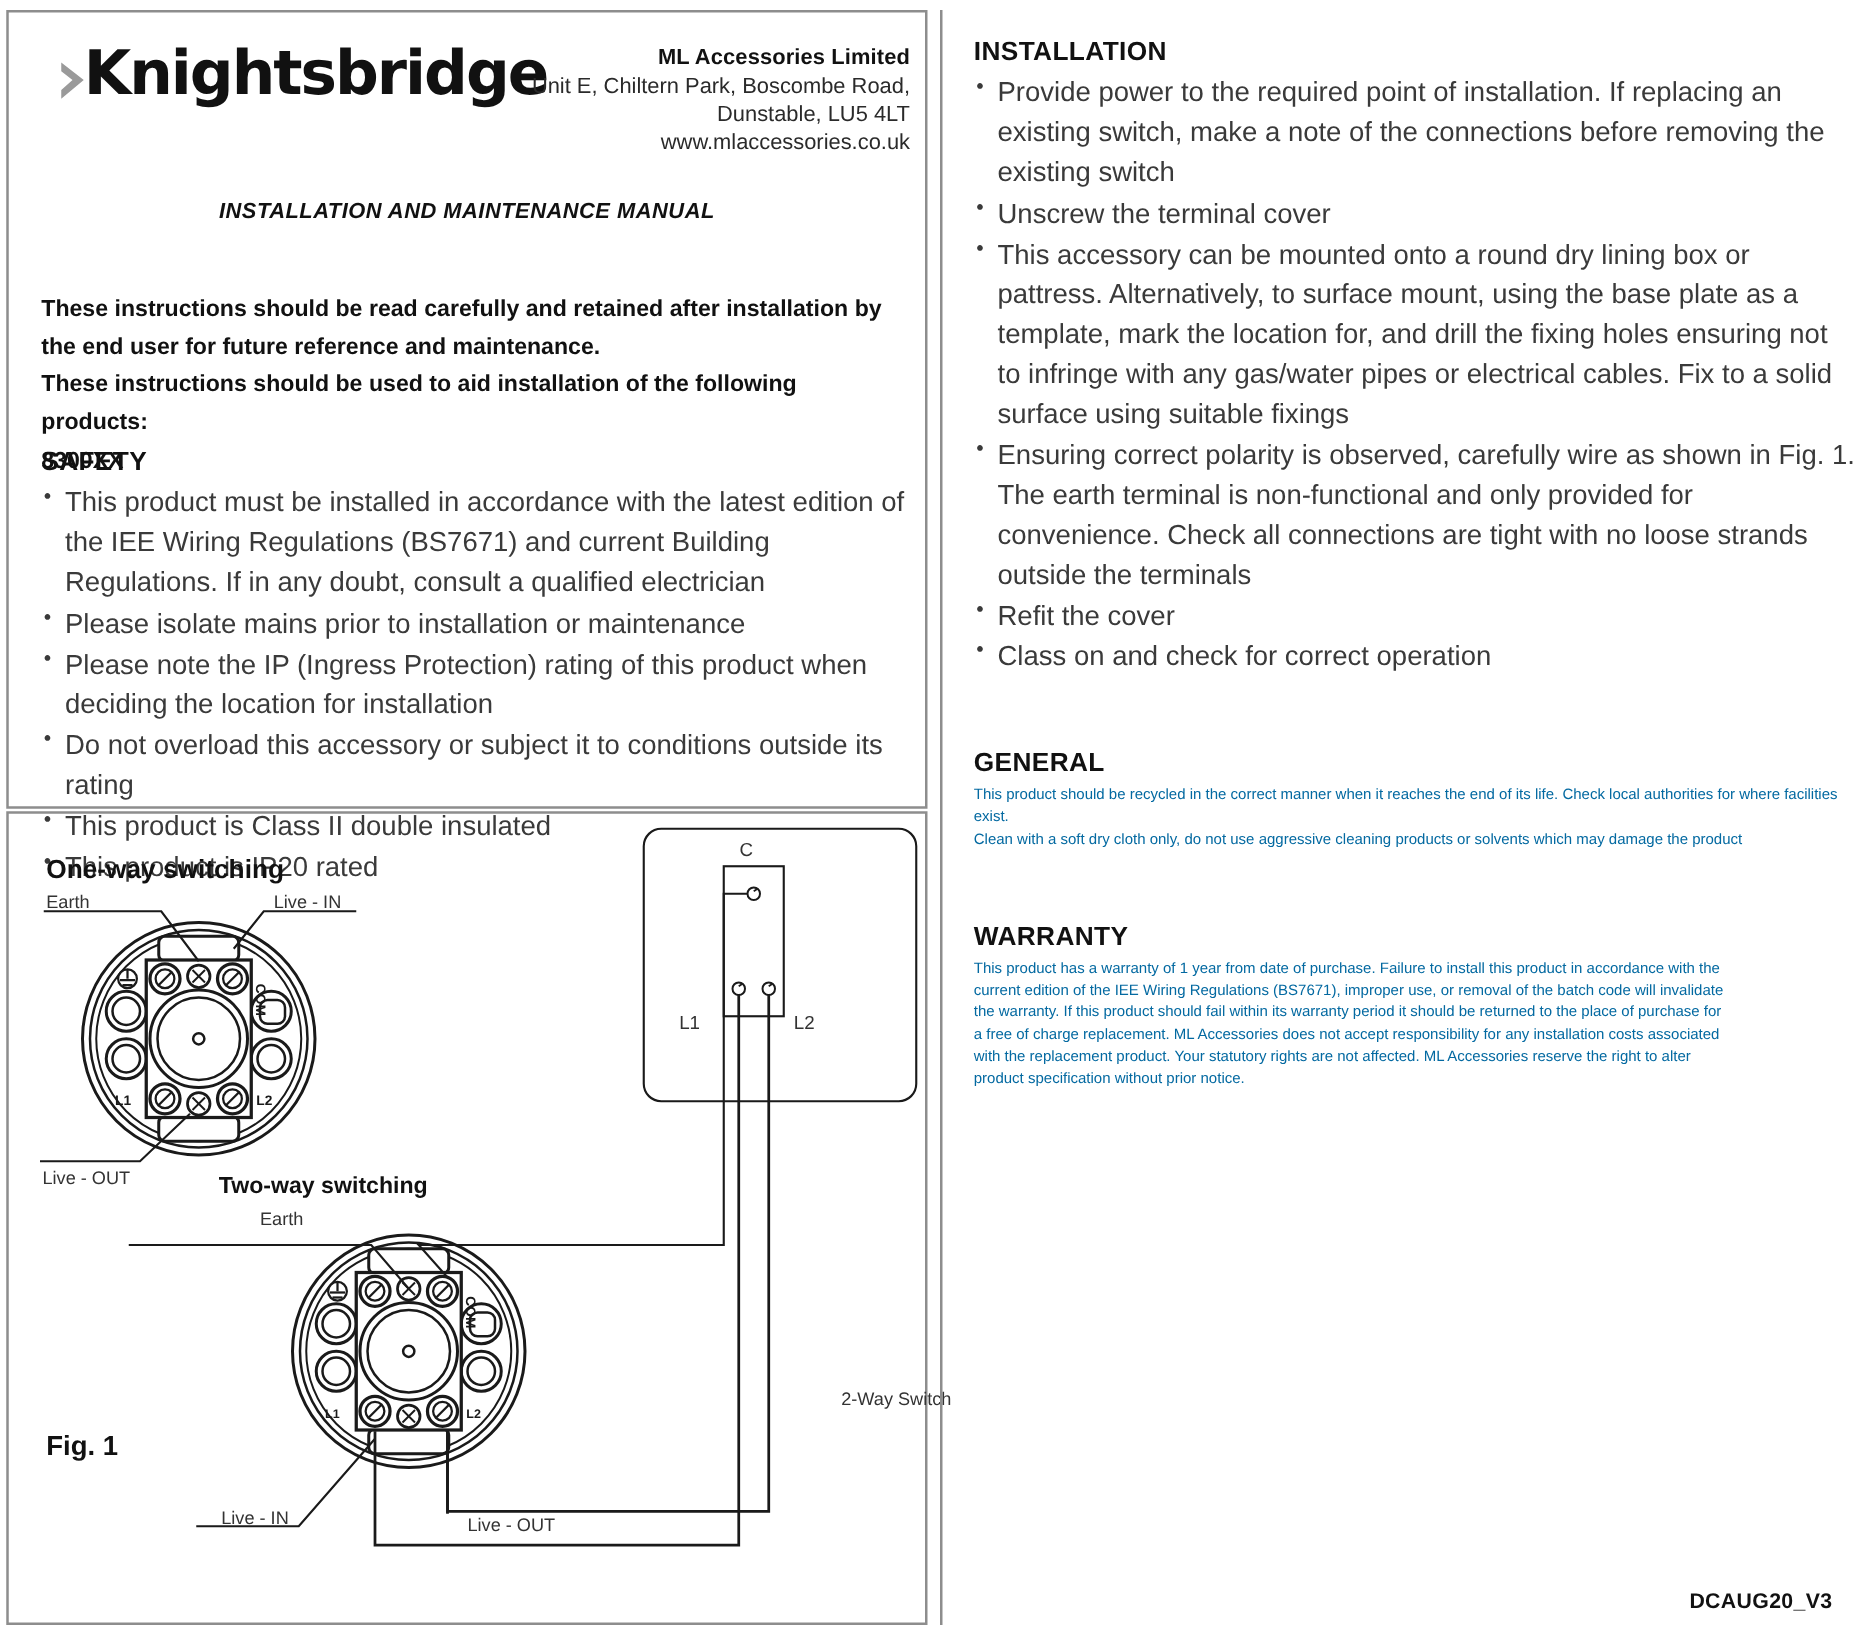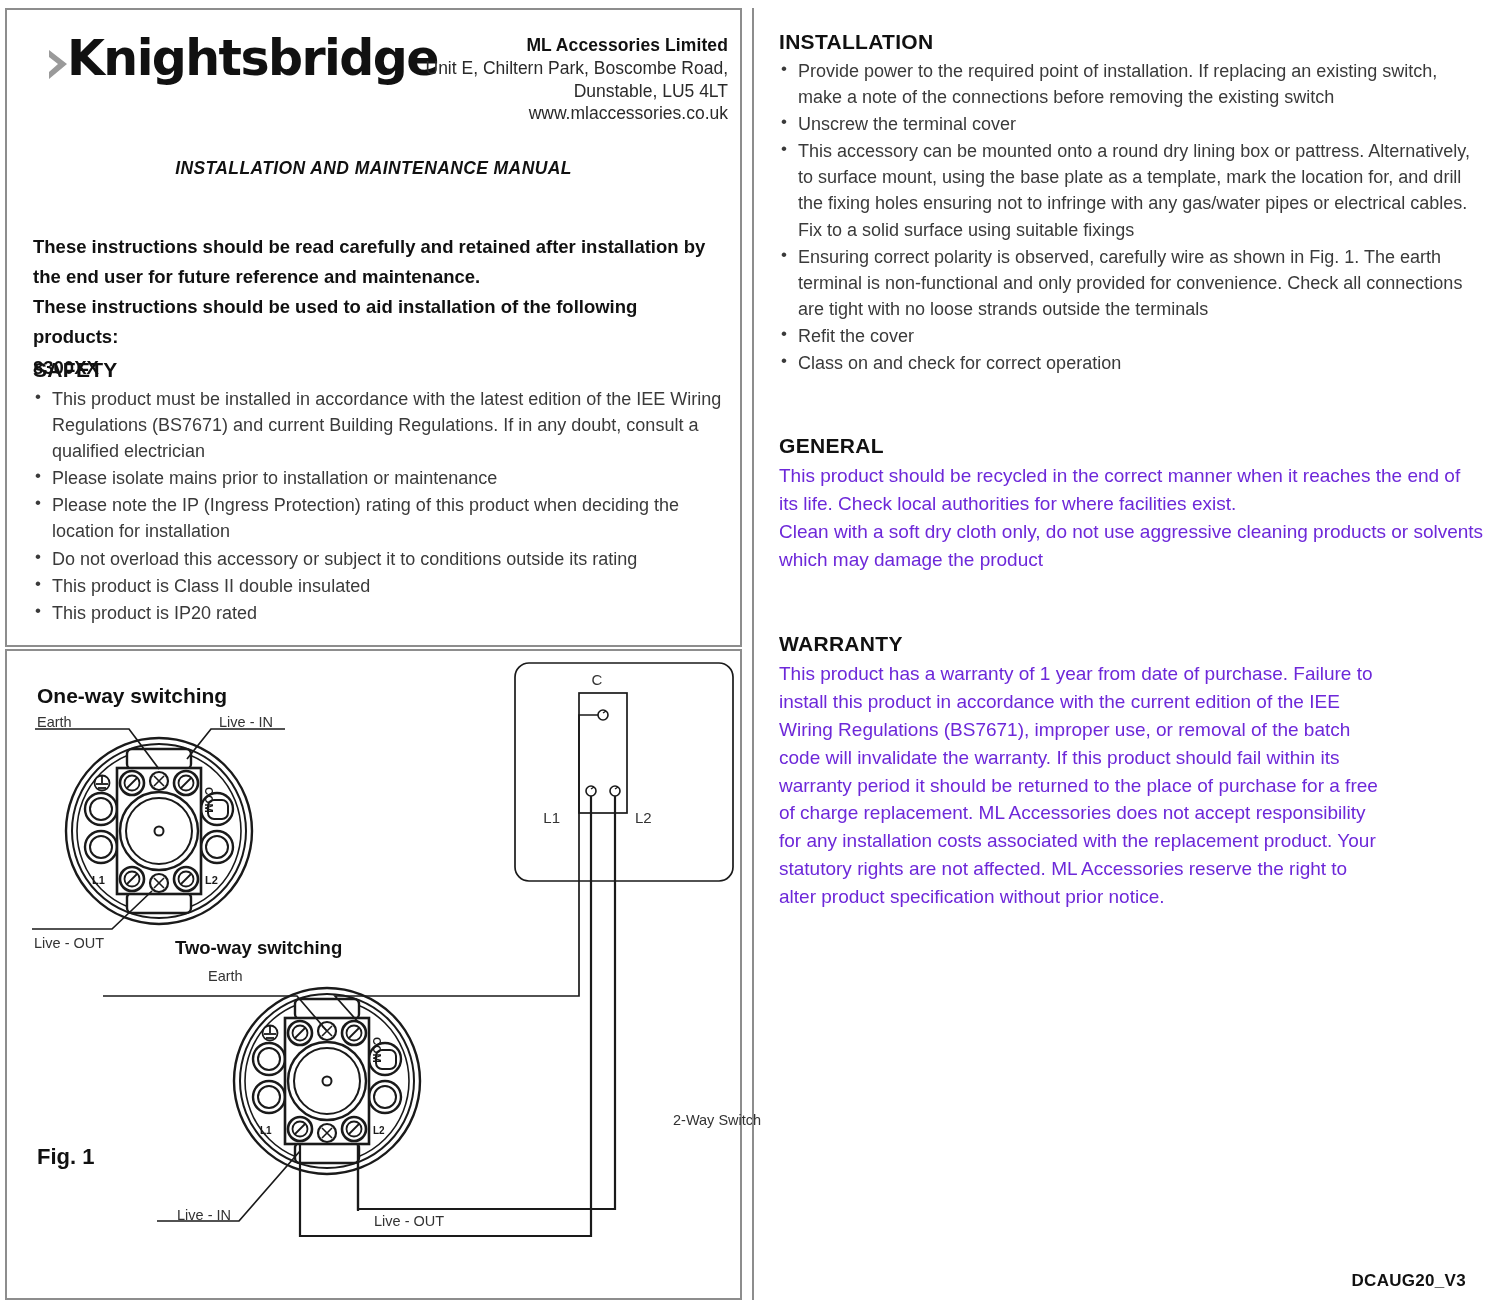--- a/index.html
+++ b/index.html
@@ -139,43 +139,43 @@
     color: #111;
   }
   ul.bul {
     margin: 0;
     padding: 0;
     list-style: none;
   }
   ul.bul > li {
     position: relative;
     padding-left: 19px;
-    font-size: 18px;
+    font-size: 22px;
     line-height: 1.45;
     color: #3a3a3a;
     margin-bottom: 1px;
   }
   ul.bul > li::before {
     content: "•";
     position: absolute;
     left: 2px;
     top: -1px;
     font-size: 17px;
     color: #3a3a3a;
   }
   .safety-block {
     position: absolute;
     left: 26px;
     top: 348px;
     width: 694px;
   }
   .para {
-    font-size: 19px;
+    font-size: 12px;
     line-height: 1.47;
-    color: #6d28d9;
+    color: #0369a1;
     margin: 0;
   }
 
   
   .r-sec { margin-bottom: 0; }
   .r-gap-general { margin-top: 58px; }
   .r-gap-warranty { margin-top: 58px; }
 
   
   .fig-label {

